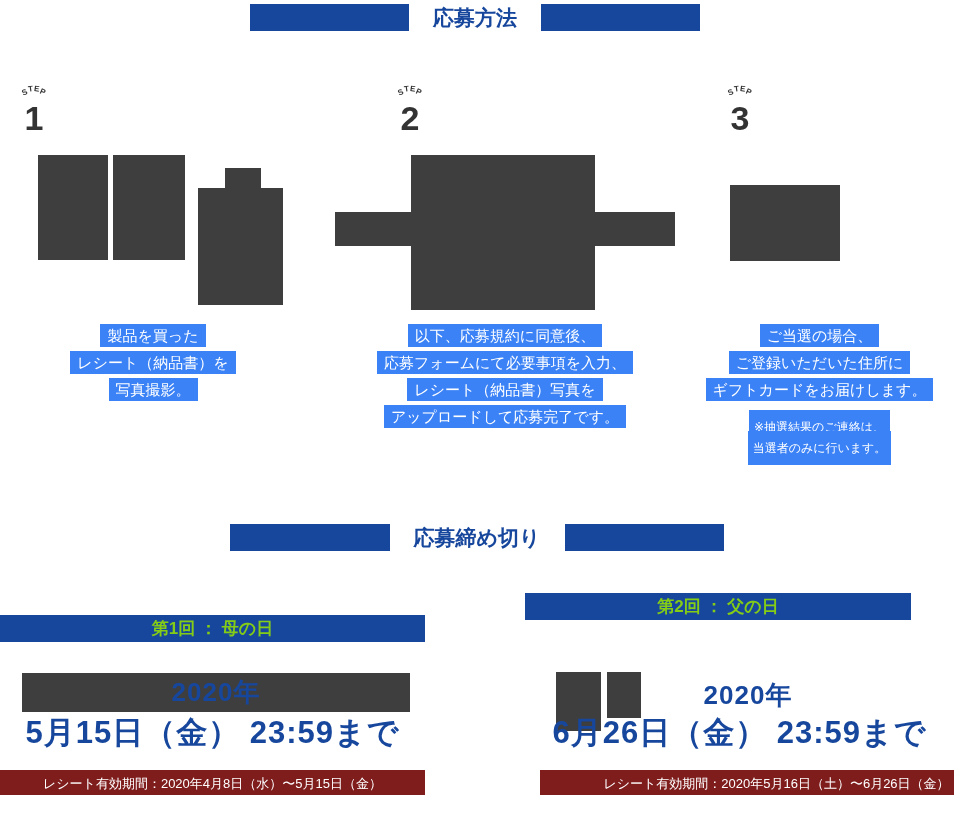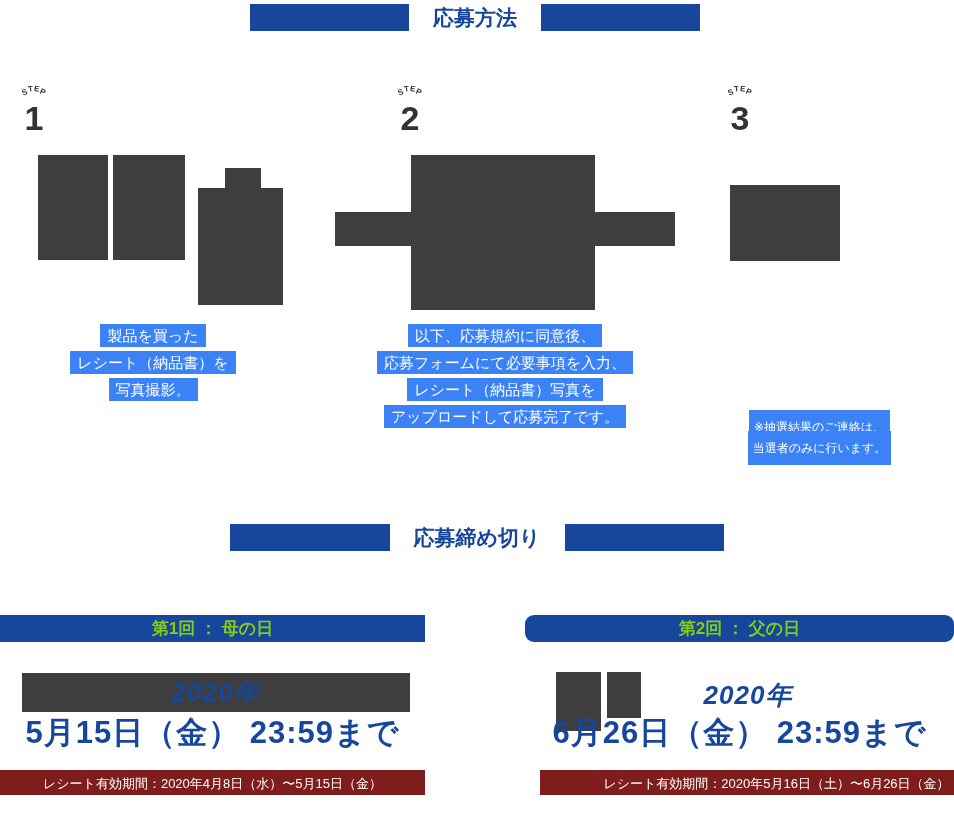--- a/index.html
+++ b/index.html
@@ -23,21 +23,21 @@
   
   .step-text { position:absolute; text-align:center; }
   .tline { line-height:27px; white-space:nowrap; }
   .tline span { background:#3b82f6; color:#ffffff; font-size:15px; padding:3px 7px; }
   .note .tline { line-height:20px; }
   .note .tline span { font-size:12px; padding:10px 5px; }
 
   
   .dl-bar { position:absolute; height:27px; background:#17479d; color:#84cc16; text-align:center; line-height:27px; font-size:17px; font-weight:bold; }
   .year-block { display:flex; align-items:center; justify-content:center; }
-  .year-text { color:#17479d; font-size:26px; font-weight:bold; letter-spacing:1px;font-style:italic; }
+  .year-text { color:#17479d; font-size:26px; font-weight:bold; letter-spacing:1px; }
   .abs-center { position:absolute; text-align:center; }
   .big-date { position:absolute; text-align:center; color:#17479d; font-size:31px; font-weight:bold; letter-spacing:1px; white-space:nowrap; }
   .receipt-strip { position:absolute; height:25px; background:#7f1d1d; text-align:center; line-height:25px; }
   .receipt-strip span { color:#ffffff; font-size:13px; white-space:nowrap; }
 </style>
 </head>
 <body>
 
 <div class="page">
 
@@ -73,20 +73,25 @@
     <div class="tline"><span>応募フォームにて必要事項を入力、</span></div>
     <div class="tline"><span>レシート（納品書）写真を</span></div>
     <div class="tline"><span>アップロードして応募完了です。</span></div>
   </div>
 
   <div class="step-badge" style="left:714px;top:84px;">
     <div class="step-word arc-text"><span style="display: inline-block; transform: translateY(3.6px) rotate(-24deg);">S</span><span style="display: inline-block; transform: translateY(0.4px) rotate(-8deg);">T</span><span style="display: inline-block; transform: translateY(0.4px) rotate(8deg);">E</span><span style="display: inline-block; transform: translateY(3.6px) rotate(24deg);">P</span></div>
     <div class="step-num">3</div>
   </div>
   <div class="ph" style="left:730px;top:185px;width:110px;height:76px;"></div>
+  <div class="step-text" style="left:702px;top:322px;width:235px;">
+    <div class="tline"><span>ご当選の場合、</span></div>
+    <div class="tline"><span>ご登録いただいた住所に</span></div>
+    <div class="tline"><span>ギフトカードをお届けします。</span></div>
+  </div>
   <div class="step-text note" style="left:712px;top:416px;width:215px;">
     <div class="tline"><span>※抽選結果のご連絡は、</span></div>
     <div class="tline"><span>当選者のみに行います。</span></div>
   </div>
 
   <div class="sec-header" style="left:230px;top:524px;width:494px;">
     <span class="hbar"></span>
     <span class="htitle">応募締め切り</span>
     <span class="hbar"></span>
   </div>
@@ -95,21 +100,21 @@
     <span>第1回 ： 母の日</span>
   </div>
   <div class="ph year-block" style="left:22px;top:673px;width:388px;height:39px;">
     <span class="year-text">2020年</span>
   </div>
   <div class="big-date" style="left:0;top:712px;width:425px;">5月15日（金） 23:59まで</div>
   <div class="receipt-strip" style="left:0;top:770px;width:425px;">
     <span>レシート有効期間：2020年4月8日（水）〜5月15日（金）</span>
   </div>
 
-  <div class="dl-bar" style="left:525px;top:615px;width:429px;border-radius:9px;">
+  <div class="dl-bar" style="left:525px;top:593px;width:386px;">
     <span>第2回 ： 父の日</span>
   </div>
   <div class="ph" style="left:556px;top:672px;width:45px;height:59px;"></div>
   <div class="ph" style="left:607px;top:672px;width:34px;height:46px;"></div>
   <div class="abs-center year-text" style="left:648px;top:678px;width:200px;">2020年</div>
   <div class="big-date" style="left:525px;top:712px;width:429px;">6月26日（金） 23:59まで</div>
   <div class="receipt-strip" style="left:540px;top:770px;width:473px;">
     <span>レシート有効期間：2020年5月16日（土）〜6月26日（金）</span>
   </div>
 

